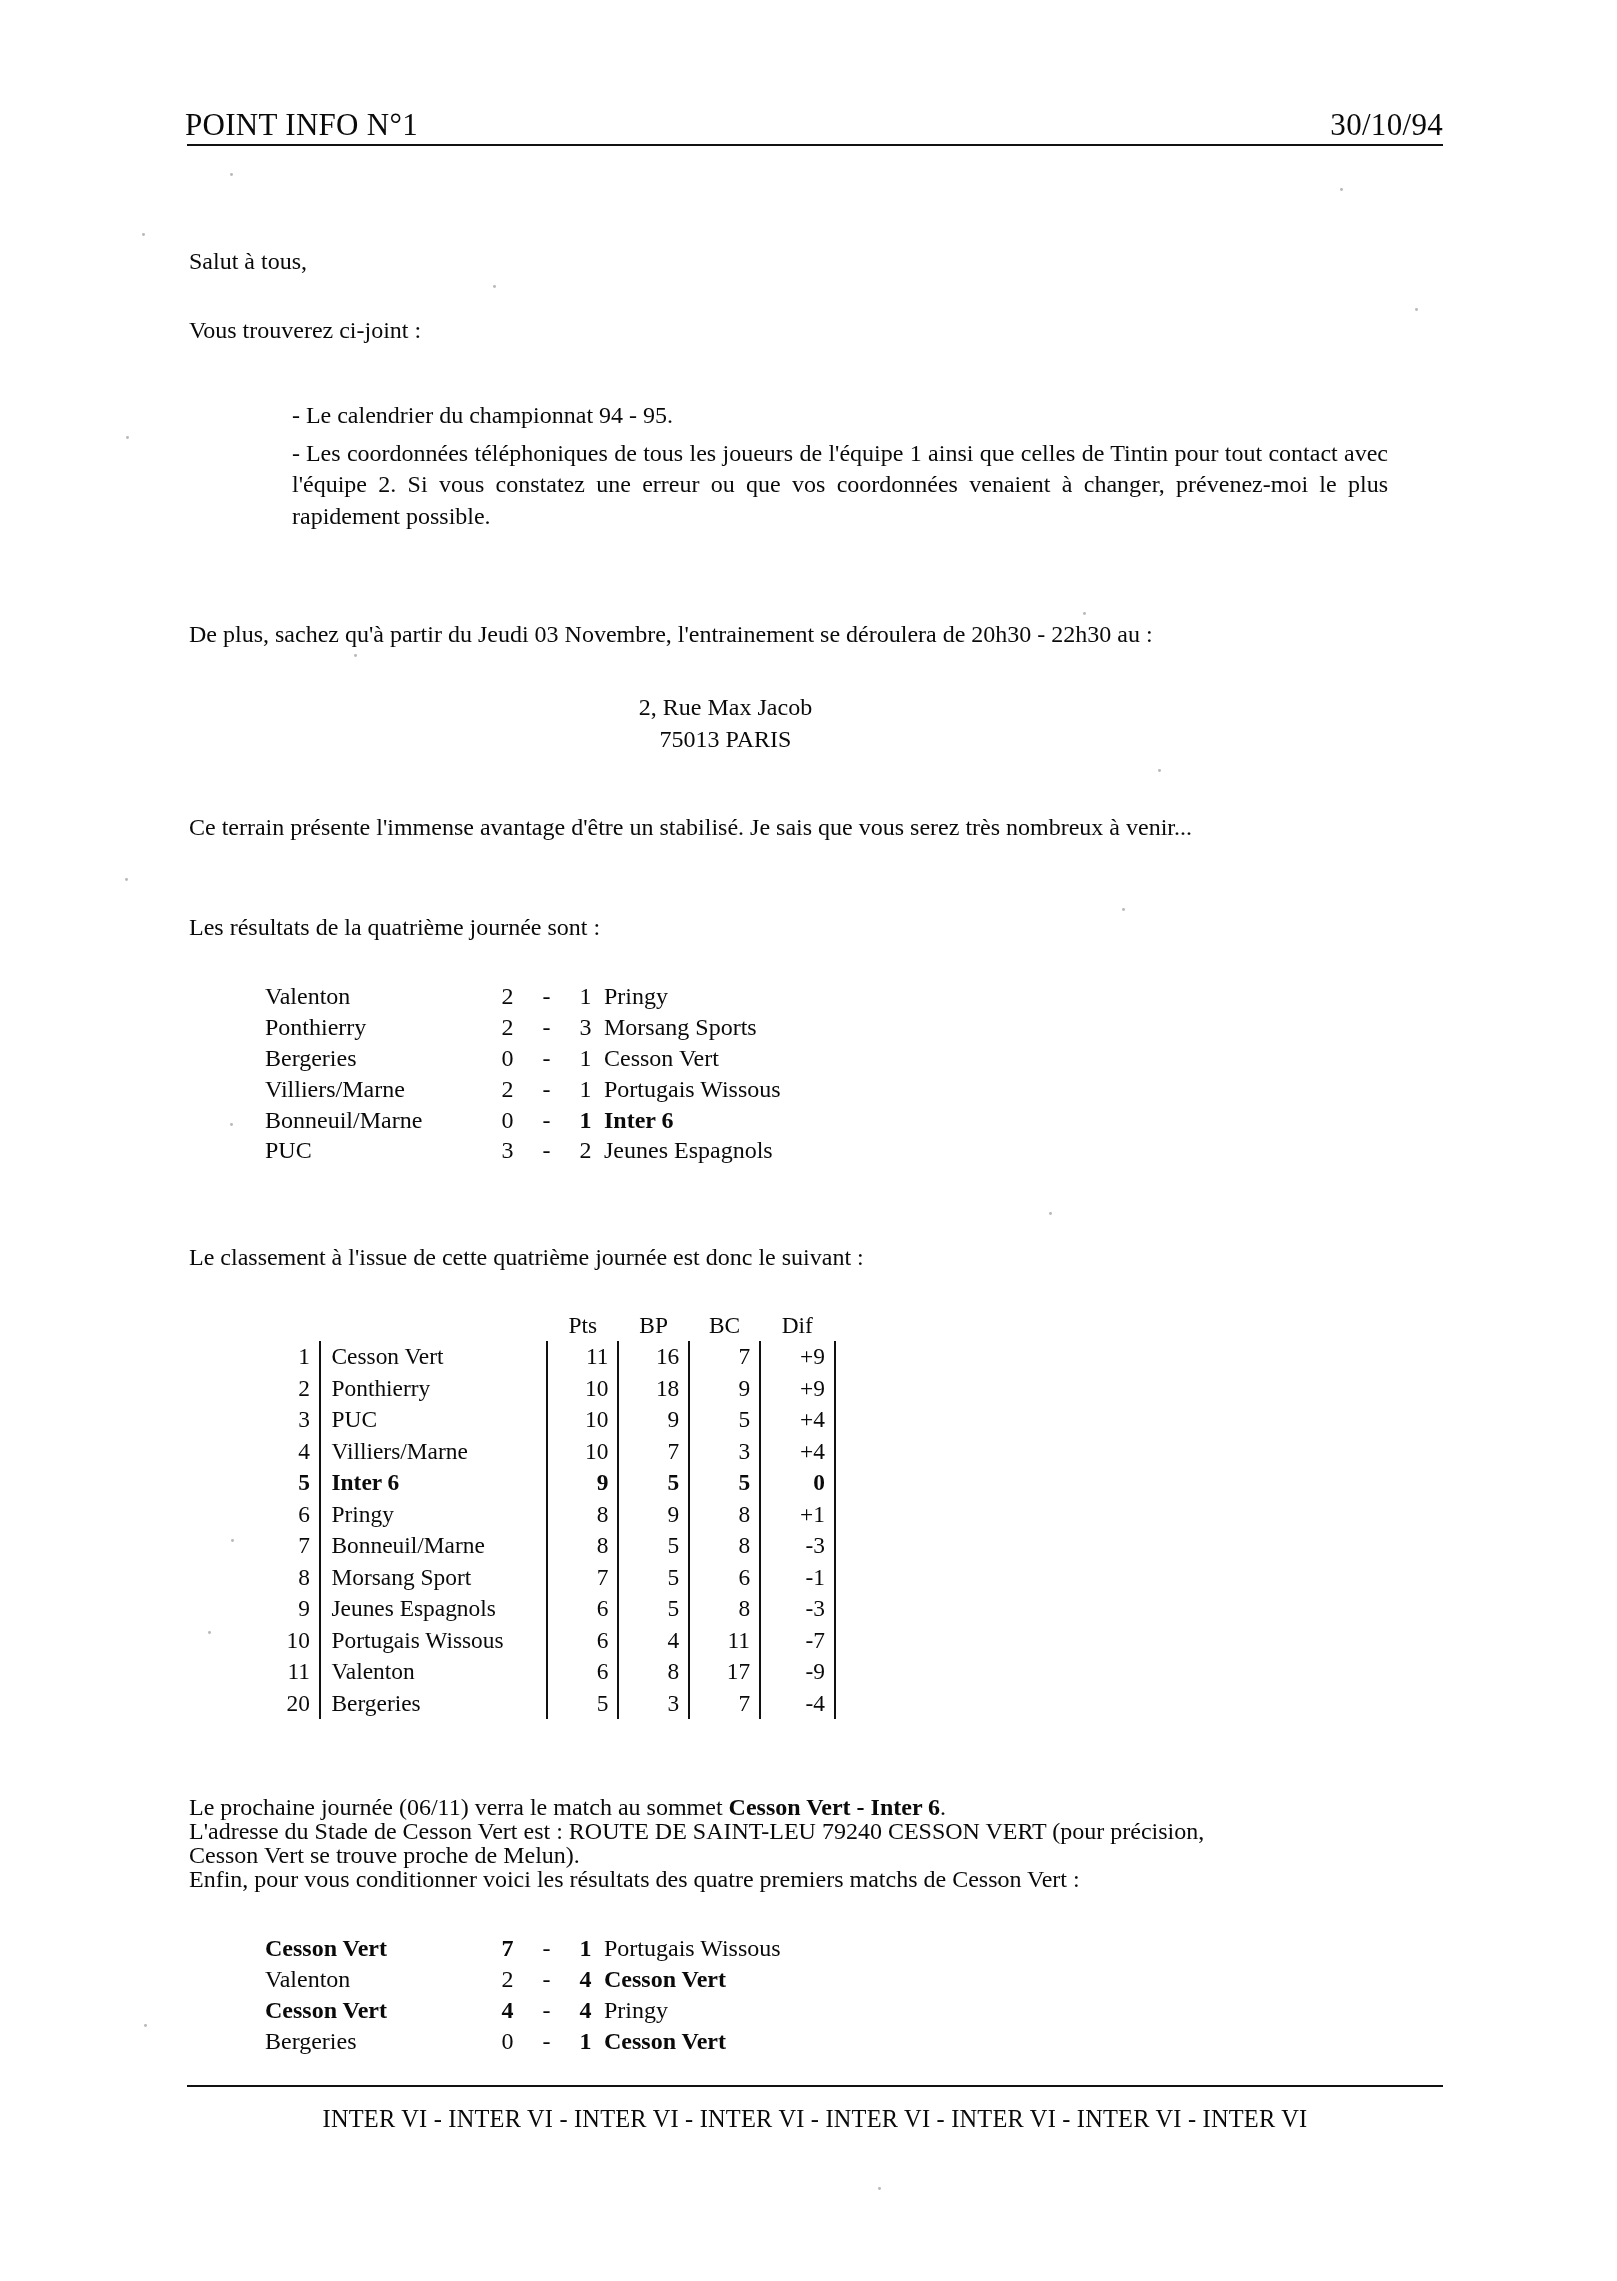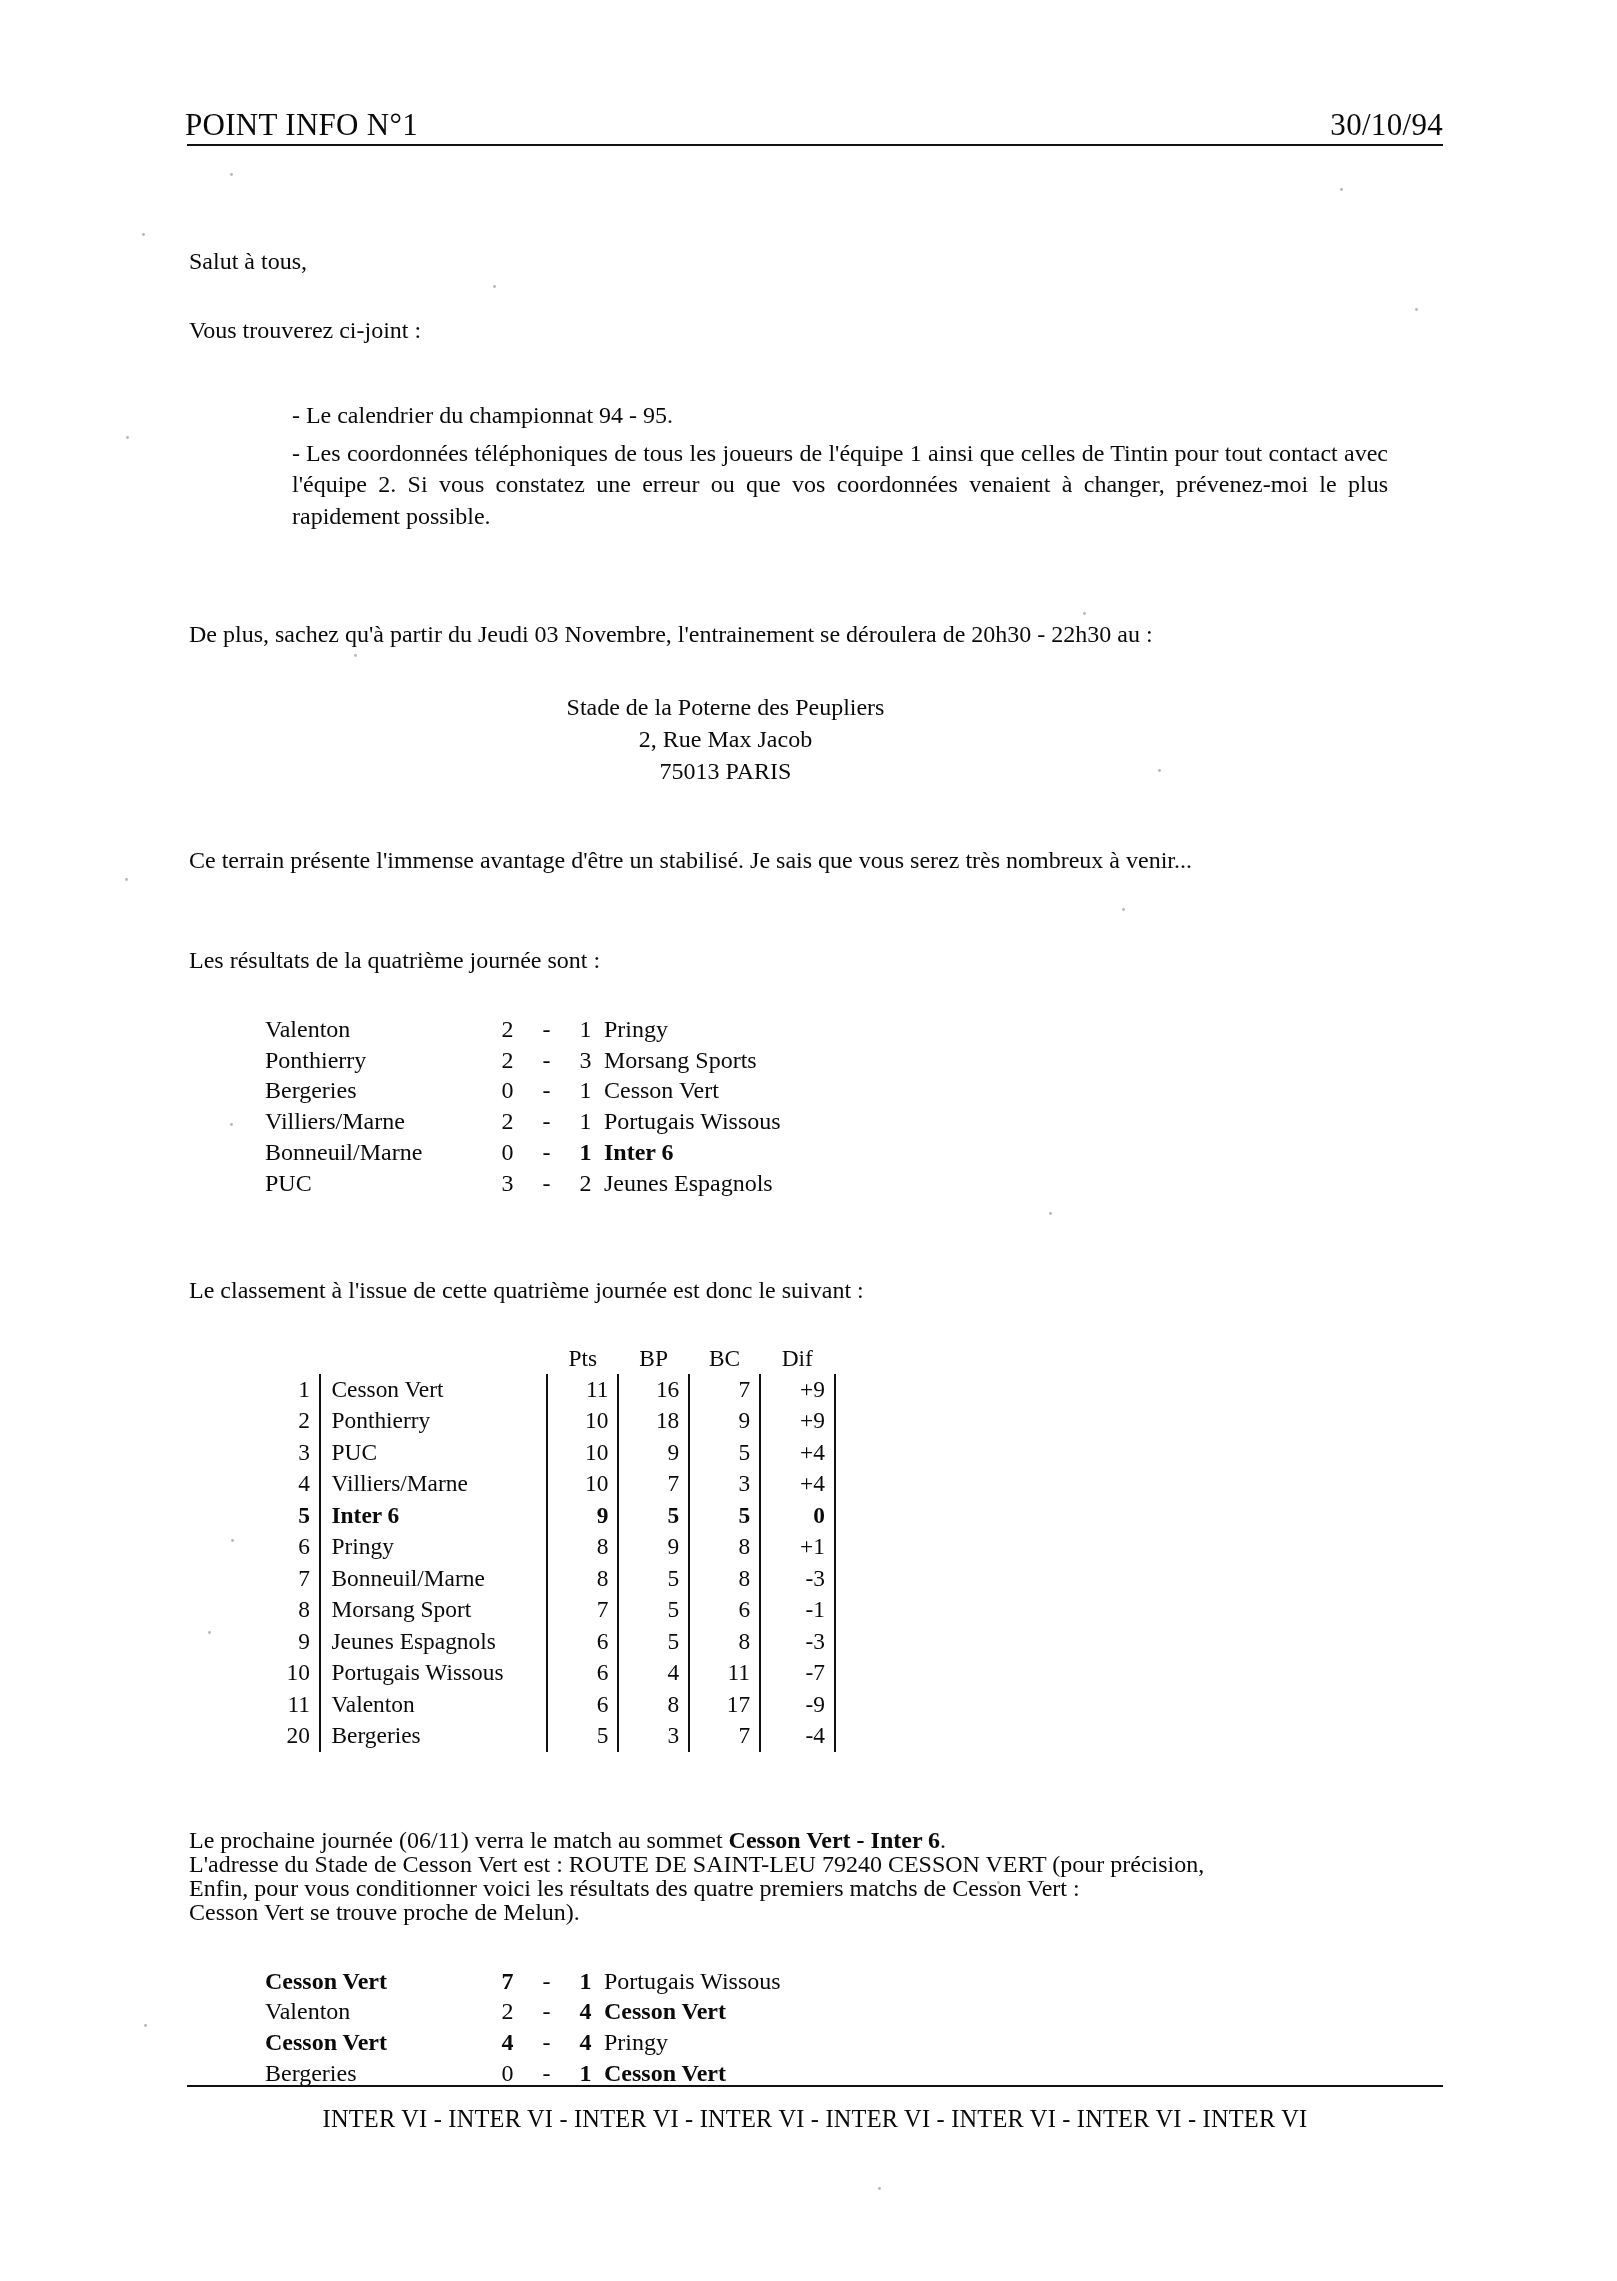--- a/index.html
+++ b/index.html
@@ -234,21 +234,20 @@
       </li>
     </ul>
 
     <div class="gap-xl"></div>
 
     <p class="para">De plus, sachez qu'à partir du Jeudi 03 Novembre, l'entrainement se déroulera de 20h30 - 22h30 au :</p>
 
     <div class="gap-md"></div>
 
     <div class="centered">
-      <div>Stade de la Poterne des Peupliers</div>
       <div>2, Rue Max Jacob</div>
       <div>75013 PARIS</div>
     </div>
 
     <div class="gap-lg"></div>
 
     <p class="para">Ce terrain présente l'immense avantage d'être un stabilisé. Je sais que vous serez très nombreux à venir...</p>
 
     <div class="gap-xl"></div>
 
@@ -417,22 +416,22 @@
           <td class="st-num">7</td>
           <td class="st-num-last">-4</td>
         </tr>
       </tbody>
     </table>
 
     <div class="gap-xl"></div>
 
     <p class="para"><span>Le prochaine journée (06/11) verra le match au sommet </span><span class="bold">Cesson Vert - Inter 6</span><span>.</span></p>
     <p class="para">L'adresse du Stade de Cesson Vert est : ROUTE DE SAINT-LEU 79240 CESSON VERT (pour précision,</p>
+    <p class="para">Cesson Vert se trouve proche de Melun).</p>
     <p class="para">Enfin, pour vous conditionner voici les résultats des quatre premiers matchs de Cesson Vert :</p>
-    <p class="para">Cesson Vert se trouve proche de Melun).</p>
 
     <div class="gap-md"></div>
 
     <table class="cesson">
       <tbody>
         <tr>
           <td class="res-home bold">Cesson Vert</td>
           <td class="res-score bold">7</td>
           <td class="res-dash">-</td>
           <td class="res-score bold">1</td>

